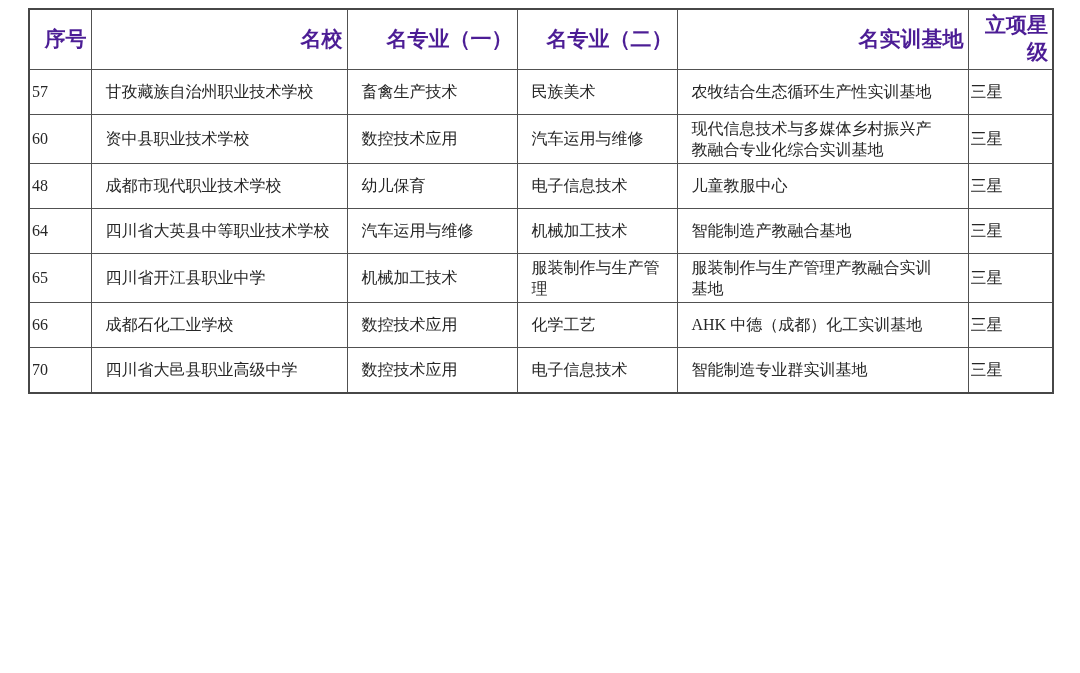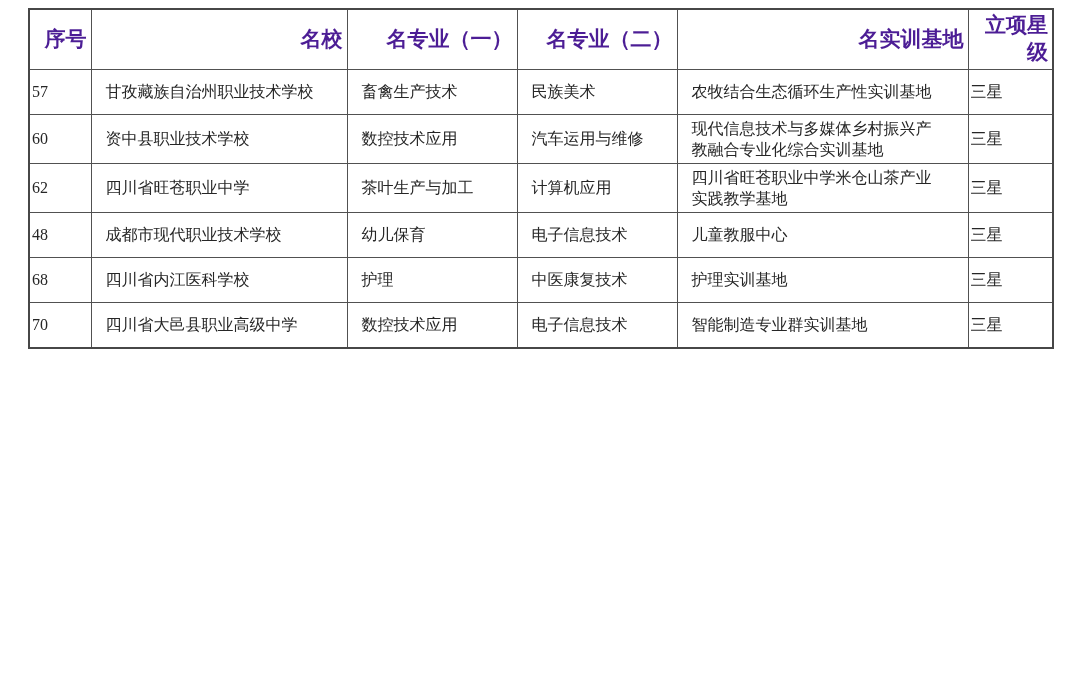--- a/index.html
+++ b/index.html
@@ -93,41 +93,49 @@
         </tr>
         <tr>
           <td class="align-center">60</td>
           <td class="align-left">资中县职业技术学校</td>
           <td class="align-left">数控技术应用</td>
           <td class="align-left">汽车运用与维修</td>
           <td class="align-left cell-base">现代信息技术与多媒体乡村振兴产教融合专业化综合实训基地</td>
           <td class="align-center">三星</td>
         </tr>
         <tr>
-          <td class="align-center">62</td>
-          <td class="align-left">四川省旺苍职业中学</td>
-          <td class="align-left">茶叶生产与加工</td>
-          <td class="align-left">计算机应用</td>
-          <td class="align-left cell-base">四川省旺苍职业中学米仓山茶产业实践教学基地</td>
-          <td class="align-center">三星</td>
-        </tr>
-        <tr>
           <td class="align-center">48</td>
           <td class="align-left">成都市现代职业技术学校</td>
           <td class="align-left">幼儿保育</td>
           <td class="align-left">电子信息技术</td>
           <td class="align-left cell-base">儿童教服中心</td>
           <td class="align-center">三星</td>
         </tr>
         <tr>
-          <td class="align-center">68</td>
-          <td class="align-left">四川省内江医科学校</td>
-          <td class="align-left">护理</td>
-          <td class="align-left">中医康复技术</td>
-          <td class="align-left cell-base">护理实训基地</td>
+          <td class="align-center">64</td>
+          <td class="align-left">四川省大英县中等职业技术学校</td>
+          <td class="align-left">汽车运用与维修</td>
+          <td class="align-left">机械加工技术</td>
+          <td class="align-left cell-base">智能制造产教融合基地</td>
+          <td class="align-center">三星</td>
+        </tr>
+        <tr>
+          <td class="align-center">65</td>
+          <td class="align-left">四川省开江县职业中学</td>
+          <td class="align-left">机械加工技术</td>
+          <td class="align-left">服装制作与生产管理</td>
+          <td class="align-left cell-base">服装制作与生产管理产教融合实训基地</td>
+          <td class="align-center">三星</td>
+        </tr>
+        <tr>
+          <td class="align-center">66</td>
+          <td class="align-left">成都石化工业学校</td>
+          <td class="align-left">数控技术应用</td>
+          <td class="align-left">化学工艺</td>
+          <td class="align-left cell-base">AHK 中德（成都）化工实训基地</td>
           <td class="align-center">三星</td>
         </tr>
         <tr>
           <td class="align-center">70</td>
           <td class="align-left">四川省大邑县职业高级中学</td>
           <td class="align-left">数控技术应用</td>
           <td class="align-left">电子信息技术</td>
           <td class="align-left cell-base">智能制造专业群实训基地</td>
           <td class="align-center">三星</td>
         </tr>

